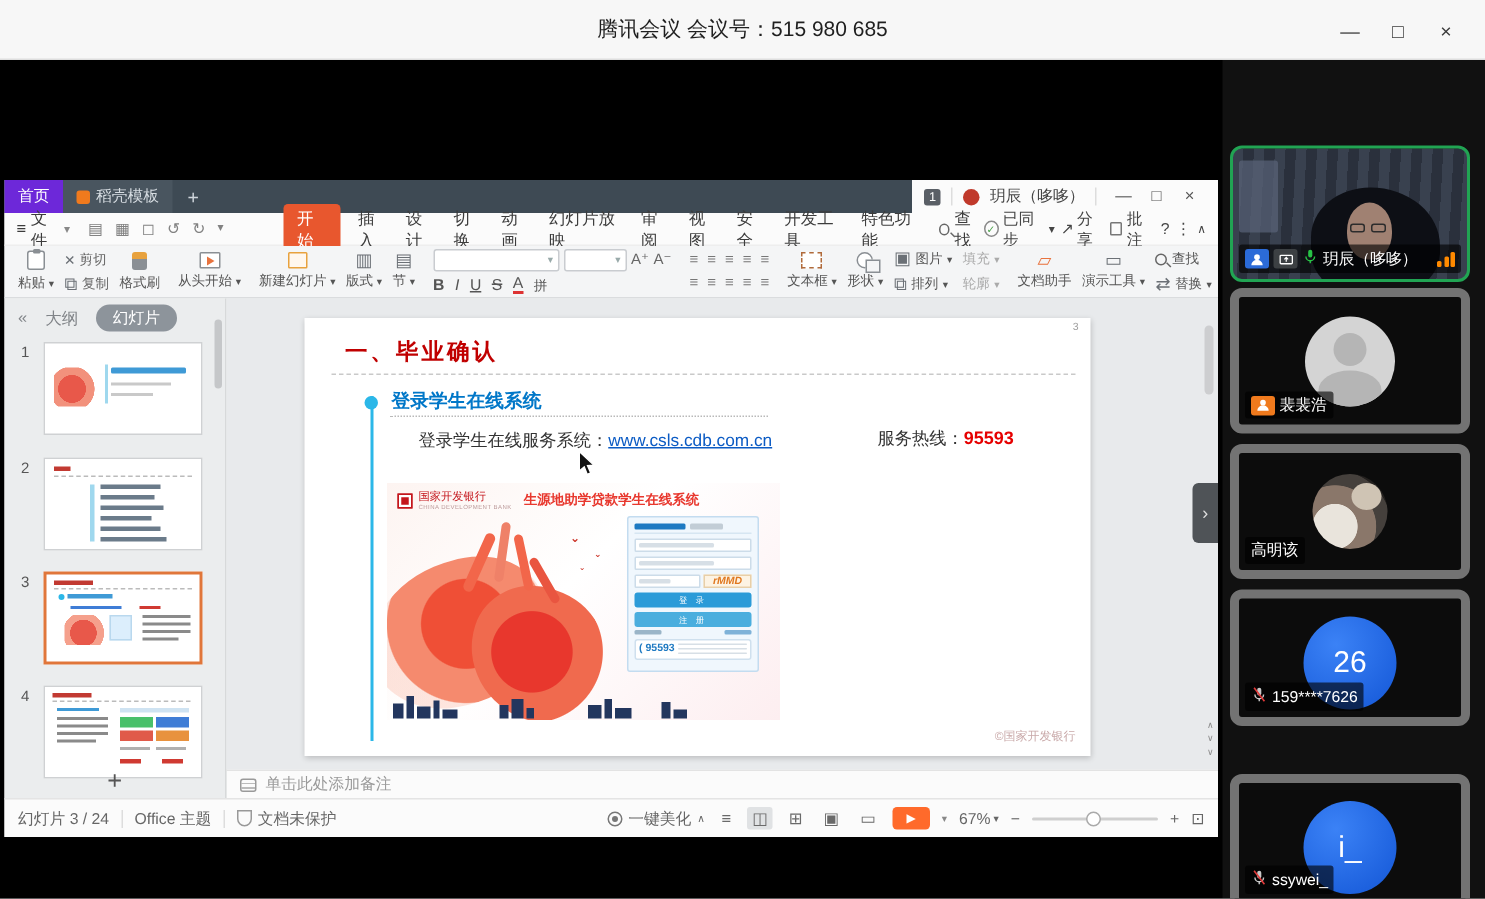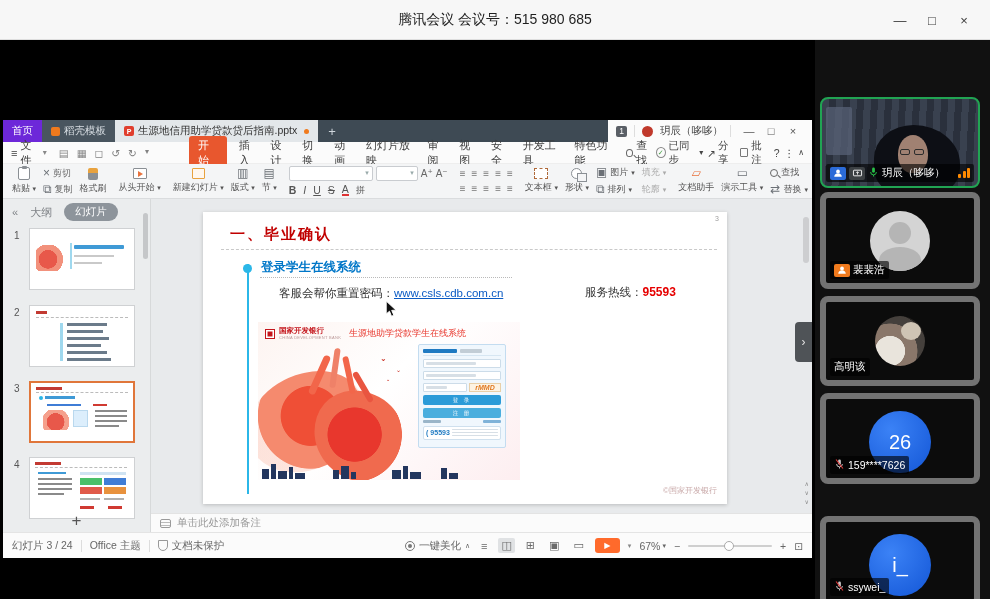--- a/index.html
+++ b/index.html
@@ -109,23 +109,23 @@
 .s-hot{position:absolute;left:382px;top:73px;font-size:11.5px;color:#333}
 .s-hot b{color:#e60000;font-size:12px}
 .cursor{position:absolute;left:182px;top:88px}
 .para{position:absolute;left:337px;top:120px;width:181px;font-size:12px;line-height:19px;color:#1b1b1b;text-align:justify;text-indent:2em;font-weight:500}
 .copyr{position:absolute;right:10px;top:273px;font-size:8px;color:#c9a9a9}
 
 
 .shot{position:absolute;left:55px;top:110px;width:262px;height:158px;background:linear-gradient(135deg,#fdf4f1,#ffffff 45%,#fdeef0);overflow:hidden}
 .shot-head{position:absolute;left:7px;top:5px;display:flex;align-items:center;gap:4px}
 .cdb-logo{width:10px;height:10px;background:#c4161c;border:1px solid #c4161c;box-shadow:inset 0 0 0 1.5px #fff;flex:none}
-.cdb-name{font-size:7.5px;font-weight:bold;color:#c4161c;line-height:8px}
+.cdb-name{font-size:7.5px;font-weight:normal;color:#c4161c;line-height:8px}
 .cdb-en{font-size:4px;color:#b99;letter-spacing:.3px}
-.shot-sys{font-size:9px;font-weight:normal;color:#e8382e;margin-left:4px}
+.shot-sys{font-size:9px;font-weight:bold;color:#e8382e;margin-left:4px}
 .blob{position:absolute;border-radius:58% 42% 55% 45%}
 .finger{position:absolute;border-radius:4px}
 .bird{position:absolute;color:#cc3327;font-weight:bold}
 .lpanel{position:absolute;left:160px;top:22px;width:88px;height:104px;background:#f0f7fd;border:1px solid #c3dcf0;border-radius:2px;padding:4px;font-size:5px}
 .lp-tabs{display:flex;gap:3px;align-items:center;border-bottom:1px solid #d6e6f2;padding-bottom:2px}
 .lp-tab-a{color:#1f7ac2;font-weight:bold}
 .lp-tab-b{width:22px;height:4px;background:#c2cdd6;border-radius:1px}
 .lp-in{height:9px;background:#fff;border:1px solid #ccdce9;border-radius:1px;margin-top:3px;display:flex;align-items:center;padding:0 2px}
 .lp-ph{width:70%;height:2.5px;background:#d7dfe6;border-radius:1px}
 .lp-row{display:flex;gap:2px;margin-top:3px}
@@ -194,25 +194,20 @@
     <div class="wps">
 
       <div class="tabbar">
         <div class="tab tab-home">
             <span>首页</span>
           </div>
         <div class="tab tab-docker">
           <span class="docker-ic"></span>
           <span>稻壳模板</span>
         </div>
-        <div class="tab tab-doc">
-          <span class="wpsp-ic">P</span>
-          <span>生源地信用助学贷款贷后指南.pptx</span>
-          <span class="unsaved"></span>
-        </div>
         <div class="newtab">+</div>
         <div class="tab-fill"></div>
         <div class="tabbar-right">
           <span class="badge1">1</span>
           <span class="vline"></span>
           <span class="avatar-mini"></span>
           <span>玥辰（哆哆）</span>
           <span class="vline"></span>
           <div class="winctl">
             <span>—</span>
@@ -486,21 +481,21 @@
           <div class="canvas">
             <div class="slide">
               <span class="pagenum">3</span>
               <div class="s-title">一、毕业确认</div>
               <div class="dashline"></div>
               <div class="rail"></div>
               <div class="raildot"></div>
               <div class="s-sub">登录学生在线系统</div>
               <div class="dotline"></div>
               <div class="s-row">
-                <span>客服会帮你重置密码：</span><span class="s-link">www.csls.cdb.com.cn</span>
+                <span>登录学生在线服务系统：</span><span class="s-link">www.csls.cdb.com.cn</span>
               </div>
               <div class="s-hot">
                 <span>服务热线：</span><b>95593</b>
               </div>
               <span class="cursor">
                 <svg width="13" height="18" viewBox="0 0 12 17">
                     <path d="M1 1 L1 13.2 L4.1 10.6 L6 15.4 L8.2 14.4 L6.2 9.8 L10.3 9.6 Z" fill="#111" stroke="#fff" stroke-width="0.9"></path>
                   </svg>
               </span>
 

